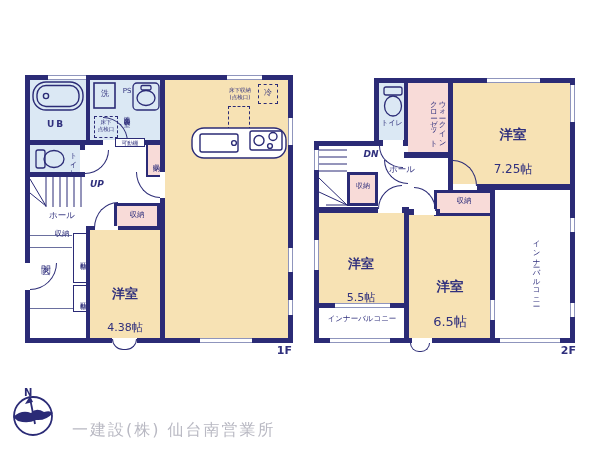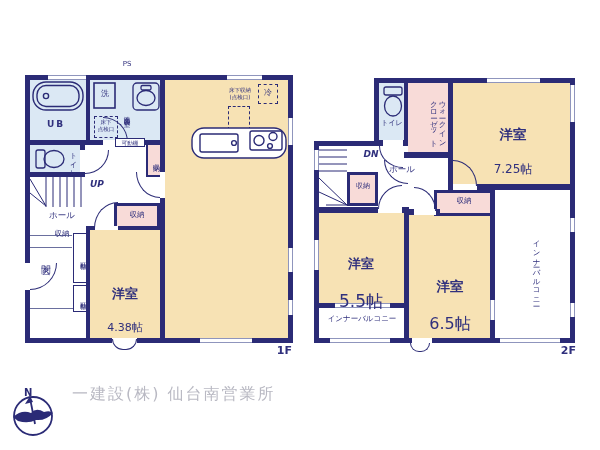--- a/index.html
+++ b/index.html
@@ -203,21 +203,21 @@
       <circle cx="33" cy="416" r="19" fill="none" stroke="#2b2b76" stroke-width="1.8"></circle>
       <line x1="35" y1="424" x2="30" y2="398" stroke="#2b2b76" stroke-width="1.8"></line>
       <polygon points="30,396 25,404 33,402" fill="#2b2b76"></polygon>
       <path d="M13 417 Q22 409 31 413 Q36 407 44 412 Q50 410 53 413 Q46 421 36 420 Q28 424 18 421 Z" fill="#2b2b76"></path>
       <text x="24" y="396" font-size="10" font-weight="bold" fill="#2b2b76">N</text>
     </g>
   </svg>
 
   <div class="lbl b" style="left:40px;top:119px;width:32px;height:12px;font-size:9px;letter-spacing:2px;">UB</div>
   <div class="lbl" style="left:96px;top:89px;width:18px;height:11px;font-size:8px;">洗</div>
-  <div class="lbl" style="left:117px;top:60px;width:20px;height:9px;font-size:7px;">PS</div>
+  <div class="lbl" style="left:117px;top:87px;width:20px;height:9px;font-size:7px;">PS</div>
   <div class="lbl vert" style="left:118px;top:85px;width:12px;height:56px;font-size:6.5px;">洗面脱衣室</div>
   <div class="lbl" style="left:95px;top:119px;width:22px;height:18px;font-size:5.5px;">床下
 点検口</div>
   <div class="lbl vert" style="left:65px;top:146px;width:12px;height:28px;font-size:7px;">トイレ</div>
   <div class="lbl b i" style="left:86px;top:179px;width:22px;height:12px;font-size:9px;">UP</div>
   <div class="lbl" style="left:44px;top:210px;width:36px;height:11px;font-size:8.5px;">ホール</div>
   <div class="lbl" style="left:48px;top:229px;width:28px;height:10px;font-size:7.5px;">収納</div>
   <div class="lbl vert" style="left:37px;top:241px;width:14px;height:34px;font-size:9.5px;">玄関</div>
   <div class="lbl vert" style="left:148px;top:144px;width:12px;height:30px;font-size:7px;">収納</div>
   <div class="lbl" style="left:120px;top:210px;width:34px;height:12px;font-size:7.5px;">収納</div>
@@ -237,26 +237,26 @@
 クローゼット</div>
   <div class="lbl" style="left:478px;top:106px;width:70px;height:40px;">
     <div class="room-name" style="font-size:13.5px;">洋室</div>
     <div style="font-size:12px;">7.25帖</div>
   </div>
   <div class="lbl b i" style="left:360px;top:149px;width:22px;height:12px;font-size:9px;">DN</div>
   <div class="lbl" style="left:384px;top:164px;width:36px;height:11px;font-size:8.5px;">ホール</div>
   <div class="lbl" style="left:349px;top:182px;width:28px;height:11px;font-size:7px;">収納</div>
   <div class="lbl" style="left:324px;top:236px;width:74px;height:40px;">
     <div class="room-name" style="font-size:13px;">洋室</div>
-    <div style="font-size:17px;">5.5帖</div>
+    <div style="font-size:11px;">5.5帖</div>
   </div>
   <div class="lbl" style="left:414px;top:258px;width:72px;height:40px;">
     <div class="room-name" style="font-size:13.5px;">洋室</div>
-    <div style="font-size:16px;">6.5帖</div>
+    <div style="font-size:13px;">6.5帖</div>
   </div>
   <div class="lbl" style="left:449px;top:196px;width:30px;height:12px;font-size:7.5px;">収納</div>
   <div class="lbl" style="left:320px;top:314px;width:84px;height:11px;font-size:7.5px;">インナーバルコニー</div>
   <div class="lbl vert" style="left:525px;top:220px;width:15px;height:96px;font-size:7.5px;">インナーバルコニー</div>
   <div class="lbl b" style="left:546px;top:344px;width:30px;height:13px;font-size:11px;text-align:right;">2F</div>
 
-  <div class="footer-txt" style="left:72px;top:384px;width:300px;height:24px;">一建設(株) 仙台南営業所</div>
+  <div class="footer-txt" style="left:72px;top:420px;width:300px;height:24px;">一建設(株) 仙台南営業所</div>
 
 </div>
 
 </body></html>

